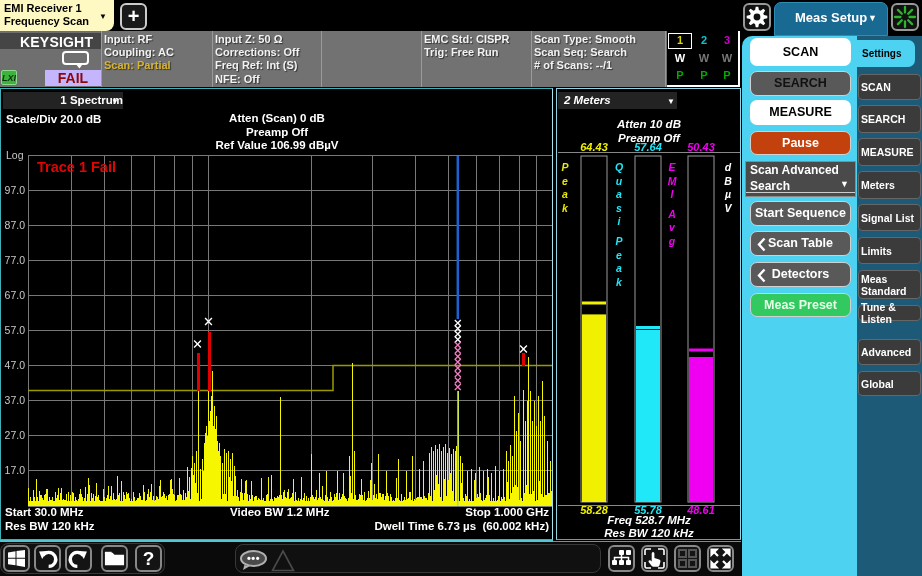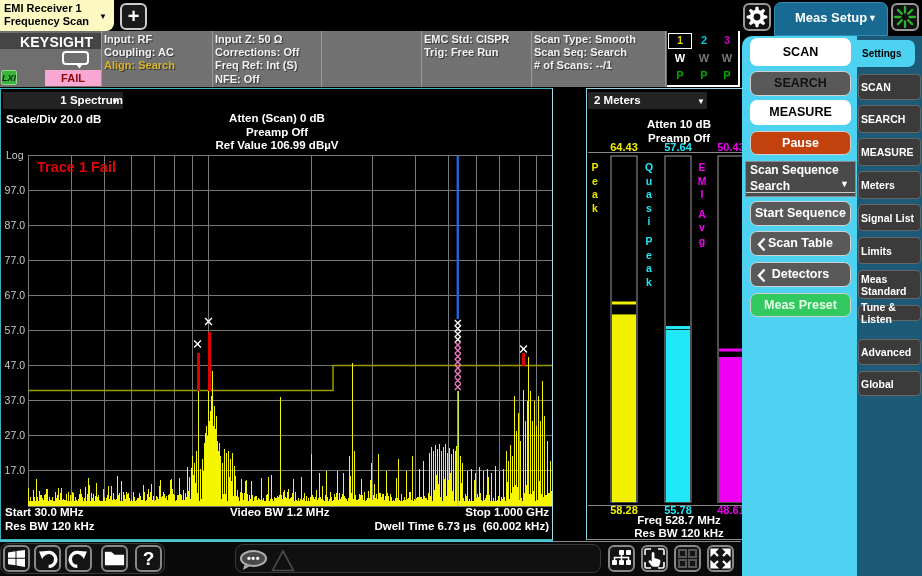--- a/index.html
+++ b/index.html
@@ -10,30 +10,30 @@
 #gearbtn{left:743px;top:3px;width:28px;height:28px;background:#111;border:2px solid #999;border-radius:6px;}
 #meastab{left:774px;top:2px;width:114px;height:34px;background:#186a93;border:1px solid #2e8cb3;border-radius:7px 7px 0 0;color:#fff;font-weight:bold;font-size:13px;text-align:center;line-height:30px;}
 #meastab .tri{position:absolute;right:10px;top:0px;font-size:9px;}
 #burstbtn{left:891px;top:3px;width:28px;height:28px;background:#111;border:2px solid #999;border-radius:6px;}
 
 #statusbar{left:0;top:31px;width:740px;height:56px;background:#727272;}
 #keyblock{left:0;top:31px;width:101px;height:56px;background:#6f6f6f;}
 #keystrip{left:0;top:2px;width:101px;height:16px;background:#454545;}
 #keysight{left:11px;top:3px;color:#fff;font-weight:bold;font-size:14px;letter-spacing:0.2px;margin-left:9px;}
 #lxi{left:1px;top:39px;width:16px;height:15px;background:#3cb43c;border:1px solid #8fd88f;border-radius:2px;color:#103010;font-size:9px;font-style:italic;font-weight:bold;text-align:center;line-height:14px;}
-#fail{left:45px;top:39px;width:56px;height:16px;background:#f9a8d4;color:#8a0808;font-weight:bold;font-size:11px;text-align:center;line-height:16px;}
+#fail{left:45px;top:39px;width:56px;height:16px;background:#c4b5fd;color:#8a0808;font-weight:bold;font-size:14px;text-align:center;line-height:16px;}
 .scol{top:33px;height:54px;color:#f2f2f2;font-weight:bold;font-size:11px;line-height:13.2px;white-space:nowrap;text-shadow:1px 1px 1px #333;}
 .sdiv{top:31px;width:1px;height:56px;background:#9a9a9a;}
 
 #trgrid{left:667px;top:31px;width:73px;height:56px;background:#000;border-right:2px solid #fff;border-bottom:2px solid #fff;font-weight:bold;font-size:11px;}
 #trgrid div{position:absolute;width:24px;text-align:center;}
 #tr1box{left:1px;top:2px;width:22px;height:16px;border:1px solid #fff;}
 
 #win1{left:0;top:88px;width:553px;height:452px;background:#000;border:1px solid #3fb0b8;border-right-color:#a8e0ea;}
-#win2{left:586px;top:88px;width:185px;height:452px;background:#000;border:1px solid #8fd4e2;border-bottom-color:#909090;}
+#win2{left:556px;top:88px;width:185px;height:452px;background:#000;border:1px solid #8fd4e2;border-bottom-color:#909090;font-style:italic;}
 .wtitle{background:#232323;color:#fff;font-size:11.5px;font-weight:bold;line-height:17px;padding-left:6px;}
 .wtitle .tri{position:absolute;font-size:8px;top:4px;}
 .ann{position:absolute;color:#fff;font-weight:bold;font-size:11.5px;white-space:nowrap;}
 
 #toolbar{left:0;top:541px;width:741px;height:35px;background:#0a0a0a;}
 .tbtn{position:absolute;top:4px;width:27px;height:27px;background:#141414;border:2px solid #888;border-radius:6px;}
 .tgroup{position:absolute;top:1px;height:32px;border:1px solid #383838;border-radius:6px;background:#101010;}
 
 #rcol{left:857px;top:36px;width:65px;height:540px;background:#1d5a78;}
 #cyanpanel{left:742px;top:36px;width:115px;height:540px;background:#4ed2f2;border-radius:10px 0 0 0;}
@@ -70,21 +70,21 @@
     </svg>
   <div class="abs" id="lxi">LXI</div>
   <div class="abs" id="fail">FAIL</div>
 </div>
 <div class="abs sdiv" style="left:101px"></div>
 <div class="abs sdiv" style="left:212px"></div>
 <div class="abs sdiv" style="left:321px"></div>
 <div class="abs sdiv" style="left:421px"></div>
 <div class="abs sdiv" style="left:531px"></div>
 <div class="abs sdiv" style="left:665px"></div>
-<div class="abs scol" style="left:104px">Input: RF<br>Coupling: AC<br><span style="color:#d8b430">Align: Search</span></div>
+<div class="abs scol" style="left:104px">Input: RF<br>Coupling: AC<br><span style="color:#d8b430">Scan: Partial</span></div>
 <div class="abs scol" style="left:215px">Input Z: 50 Ω<br>Corrections: Off<br>Freq Ref: Int (S)<br>NFE: Off</div>
 <div class="abs scol" style="left:424px">EMC Std: CISPR<br>Trig: Free Run</div>
 <div class="abs scol" style="left:534px">Scan Type: Smooth<br>Scan Seq: Search<br># of Scans: --/1</div>
 <div class="abs" id="trgrid">
   <div id="tr1box"></div>
   <div style="left:1px;top:3px;color:#d8d800">1</div>
   <div style="left:25px;top:3px;color:#00c8d8">2</div>
   <div style="left:48px;top:3px;color:#c800c8">3</div>
   <div style="left:1px;top:21px;color:#fff">W</div>
   <div style="left:25px;top:21px;color:#777">W</div>
@@ -305,21 +305,21 @@
 <div class="abs rbtn" style="left:858px;top:237px;height:27px">Limits</div>
 <div class="abs rbtn" style="left:858px;top:270px;height:29px">Meas<br>Standard</div>
 <div class="abs rbtn" style="left:858px;top:305px;height:16px">Tune &amp;<br>Listen</div>
 <div class="abs rbtn" style="left:858px;top:339px;height:26px">Advanced</div>
 <div class="abs rbtn" style="left:858px;top:371px;height:25px">Global</div>
 <div class="abs mbtn" style="left:750px;top:38px;width:101px;height:28px;background:#fff;color:#000;line-height:28px;">SCAN</div>
 <div class="abs mbtn" style="left:750px;top:71px;width:101px;height:25px;background:#595959;color:#111;line-height:23px;border:1px solid #d0d0d0;">SEARCH</div>
 <div class="abs mbtn" style="left:750px;top:100px;width:101px;height:25px;background:#fff;color:#000;line-height:25px;">MEASURE</div>
 <div class="abs mbtn" style="left:750px;top:131px;width:101px;height:24px;background:#c2410c;color:#fff;line-height:22px;border:1px solid #d0d0d0;">Pause</div>
 <div class="abs" style="left:745px;top:161px;width:111px;height:36px;background:#4a4a4a;border:1px solid #8a8a8a;color:#fff;font-weight:bold;font-size:12px;">
-<div style="padding:1px 0 0 4px;">Scan Sequence</div>
+<div style="padding:1px 0 0 4px;">Scan Advanced</div>
 <div style="padding:2px 0 0 4px;border-bottom:1px solid #ccc;height:16px;">Search<span style="position:absolute;right:6px;font-size:9px;">▼</span></div>
   </div>
 <div class="abs mbtn" style="left:750px;top:201px;width:101px;height:25px;background:#595959;color:#fff;line-height:23px;border:1px solid #d0d0d0;">Start Sequence</div>
 <div class="abs mbtn" style="left:750px;top:231px;width:101px;height:25px;background:#595959;color:#fff;line-height:23px;border:1px solid #d0d0d0;"><span class="chev"><svg width="9" height="15" viewBox="0 0 9 15">
         <path d="M7.5 1.5 L2 7.5 L7.5 13.5" stroke="#fff" stroke-width="2.4" fill="none"></path>
       </svg></span>Scan Table</div>
 <div class="abs mbtn" style="left:750px;top:262px;width:101px;height:25px;background:#595959;color:#fff;line-height:23px;border:1px solid #d0d0d0;"><span class="chev"><svg width="9" height="15" viewBox="0 0 9 15">
         <path d="M7.5 1.5 L2 7.5 L7.5 13.5" stroke="#fff" stroke-width="2.4" fill="none"></path>
       </svg></span>Detectors</div>
 <div class="abs mbtn" style="left:750px;top:293px;width:101px;height:24px;background:#31c960;color:#e8ffe8;line-height:22px;border:1px solid #d0d0d0;">Meas Preset</div>

